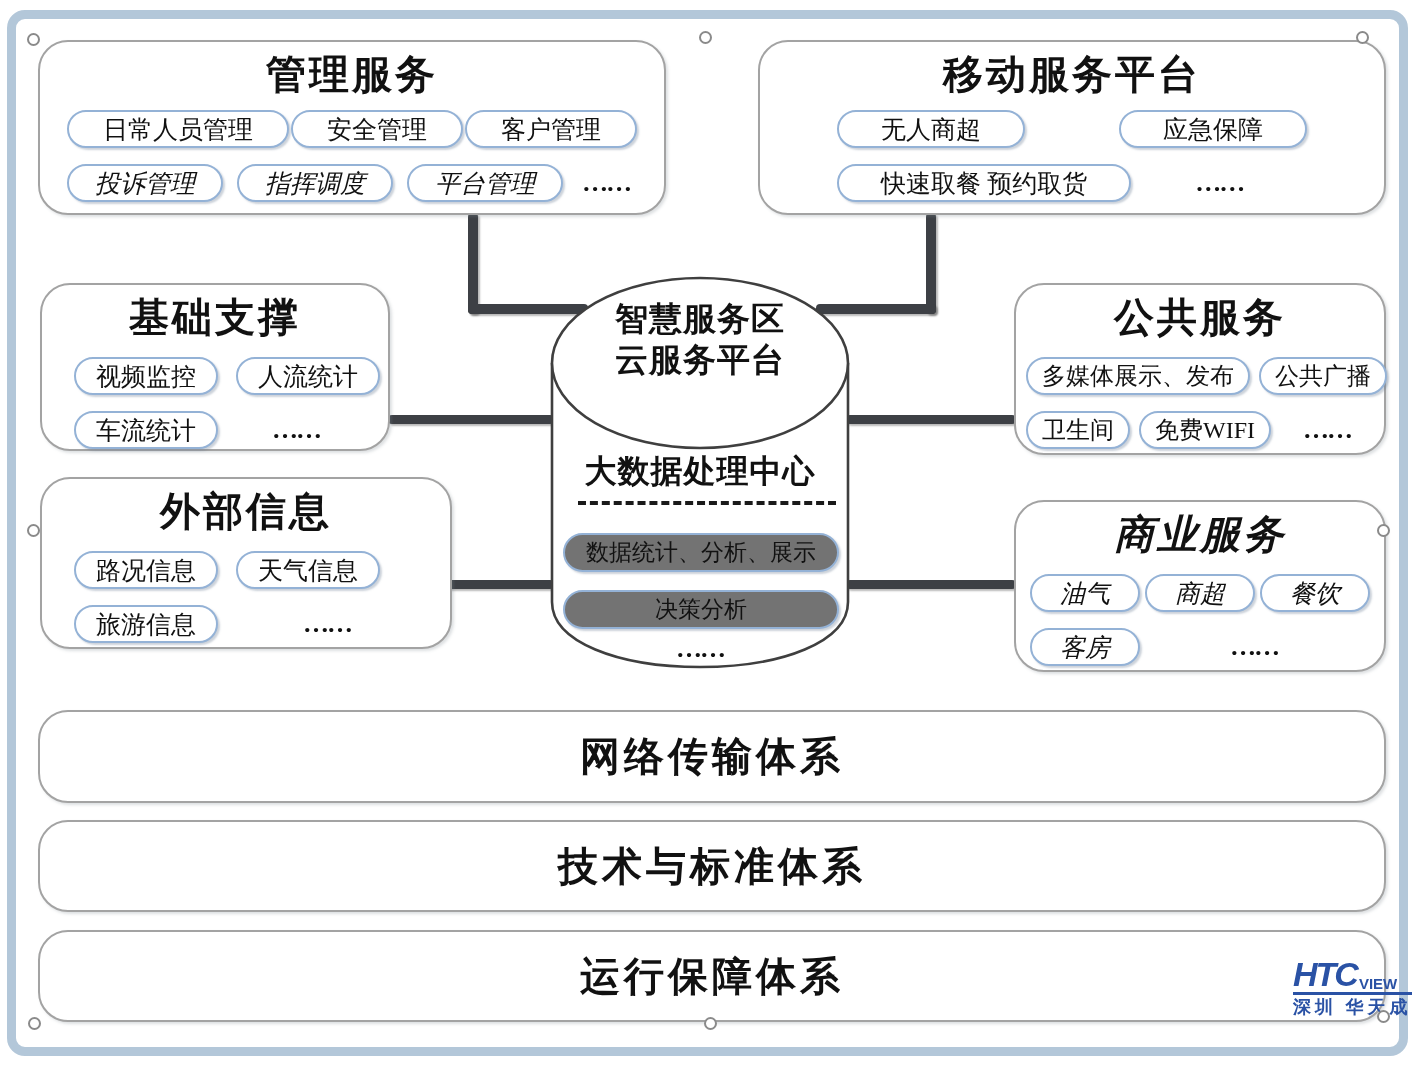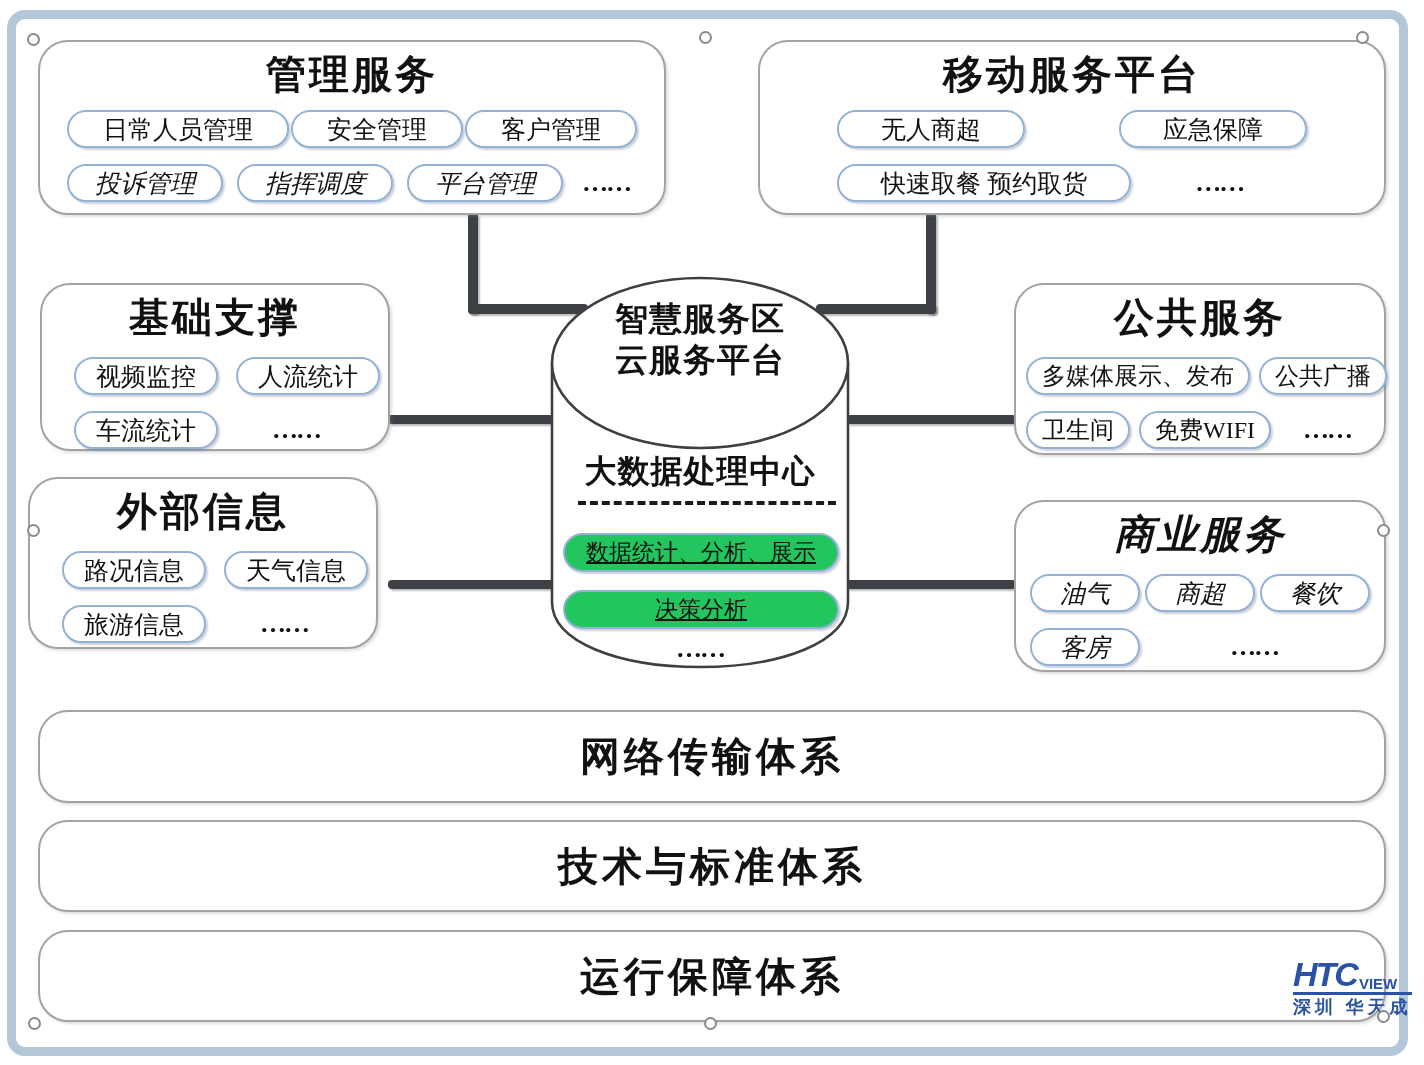--- a/index.html
+++ b/index.html
@@ -66,23 +66,23 @@
         box-shadow:2px 2px 2px rgba(0,0,0,0.28);}
 
   
   .cyl-wrap{position:absolute; left:540px; top:270px; width:320px; height:410px; z-index:3;}
   .cyl-text{position:absolute; left:550px; width:300px; text-align:center; z-index:4; white-space:nowrap;}
   .cyl-title{font-weight:900; font-size:33px; line-height:40px; letter-spacing:1px;}
   .cyl-sub{font-weight:900; font-size:32px; letter-spacing:1px;}
   .cyl-dash{position:absolute; left:578px; top:501px; width:258px; border-top:4px dashed #1a1a1a; z-index:4;}
   .cyl-pill{
     position:absolute; left:563px; width:276px; height:39px; z-index:4;
-    border:2px solid var(--pill_border); border-radius:20px; background:#22c55e;
+    border:2px solid var(--pill_border); border-radius:20px; background:#737373;
     display:flex; align-items:center; justify-content:center; font-size:23px; box-sizing:border-box;
-    box-shadow:2px 2px 2px rgba(110,125,150,0.35); white-space:nowrap;text-decoration:underline;
+    box-shadow:2px 2px 2px rgba(110,125,150,0.35); white-space:nowrap;
   }
   .cyl-dots{position:absolute; left:550px; top:630px; width:300px; z-index:4;}
 
   
   .handle{
     position:absolute; width:13px; height:13px; border:2px solid #8a8a8a;
     background:#ffffff; border-radius:50%; box-sizing:border-box; z-index:6;
   }
 
   
@@ -137,21 +137,21 @@
           <span class="pill">视频监控</span>
           <span class="pill">人流统计</span>
         </div>
         <div class="row row-2">
           <span class="pill">车流统计</span>
           <span class="dots">……</span>
         </div>
       </div>
   </div>
 
-  <div class="box b-external" style="left:28px; top:477px; width:350px; height:172px;">
+  <div class="box b-external" style="left:40px; top:477px; width:412px; height:172px;">
     <div class="box-title">外部信息</div>
     <div class="rows" style="margin-top:12px;">
         <div class="row row-1">
           <span class="pill">路况信息</span>
           <span class="pill">天气信息</span>
         </div>
         <div class="row row-2">
           <span class="pill">旅游信息</span>
           <span class="dots">……</span>
         </div>

